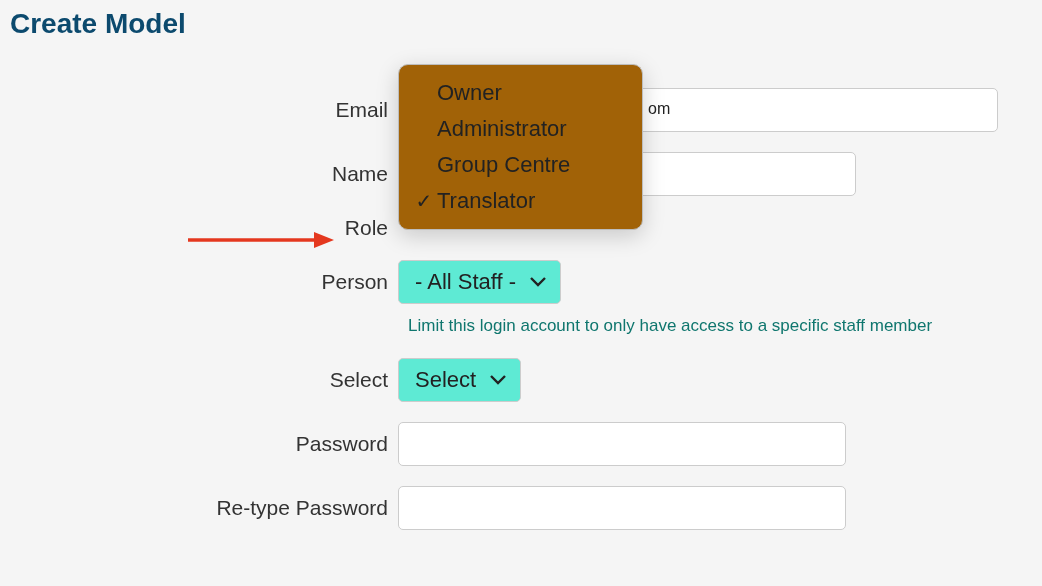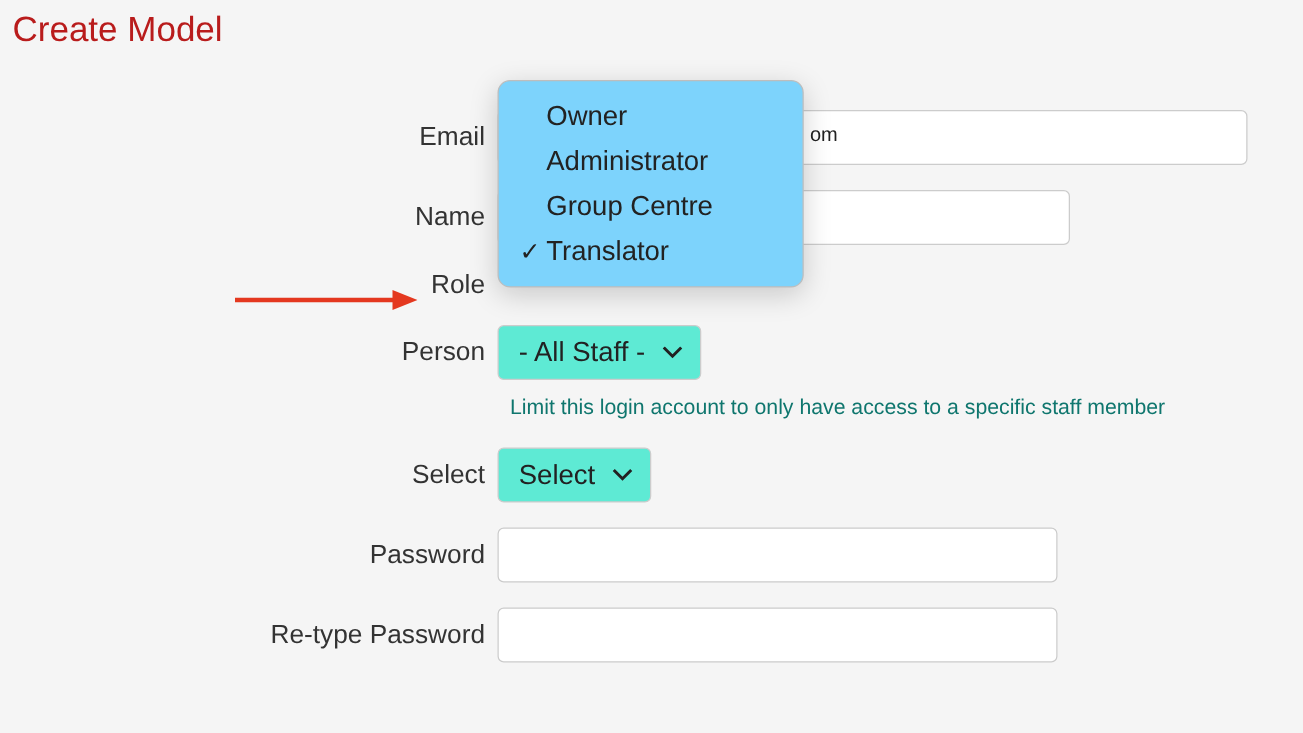--- a/index.html
+++ b/index.html
@@ -7,22 +7,22 @@
   body {
     width: 1042px;
     height: 586px;
     background: #f5f5f5;
     font-family: Arial, Helvetica, sans-serif;
     position: relative;
     overflow: hidden;
   }
   .page-title {
     font-size: 28px;
-    font-weight: 400;
-    color: #b91c1c;
+    font-weight: 700;
+    color: #0c4a6e;
     padding: 8px 0 0 10px;
   }
   .form-wrap {
     position: absolute;
     top: 88px;
     left: 0;
     width: 1042px;
   }
   .row {
     display: flex;
@@ -81,21 +81,21 @@
     width: 146px;
     height: 24px;
     pointer-events: none;
   }
   
   .popup {
     position: absolute;
     left: 398px;
     top: 64px;
     width: 245px;
-    background: #7dd3fc;
+    background: #a16207;
     border: 1px solid #bdbdbd;
     border-radius: 10px;
     box-shadow: 0 6px 22px rgba(0,0,0,0.18);
     padding: 10px 0;
   }
   .popup-item {
     display: flex;
     align-items: center;
     height: 36px;
     font-size: 22px;

